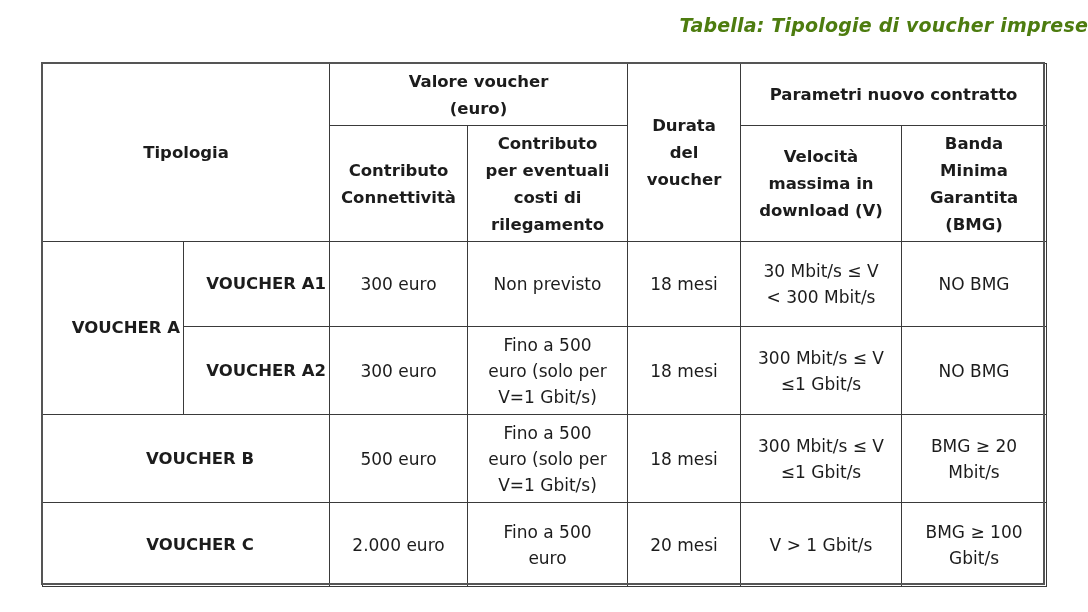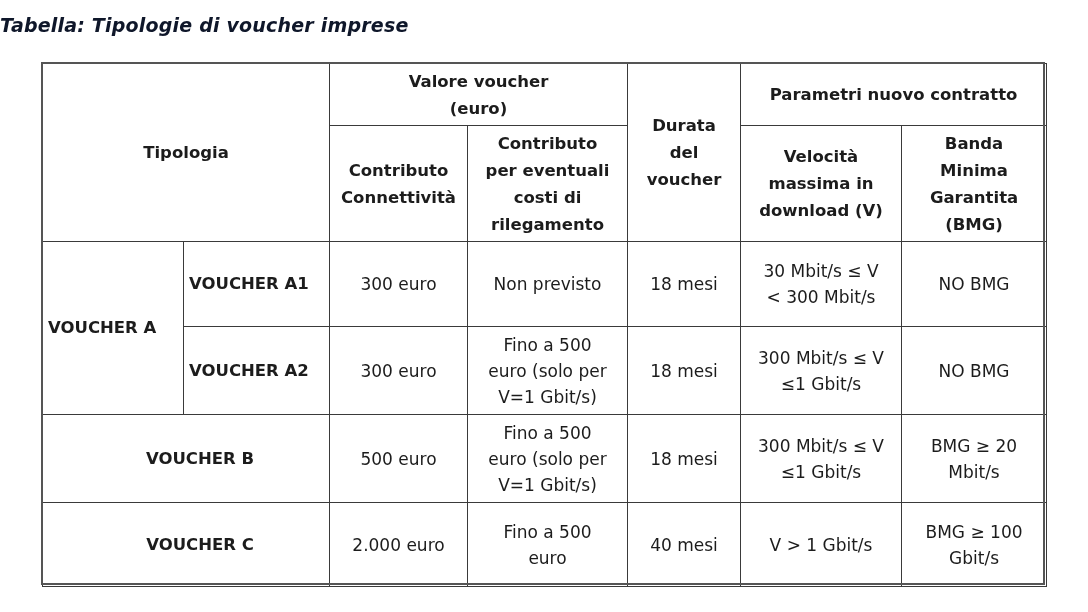--- a/index.html
+++ b/index.html
@@ -13,26 +13,26 @@
       position: relative;
       overflow: hidden;
       font-family: "DejaVu Sans", "Liberation Sans", sans-serif;
       color: #1a1a1a;
     }
     .title {
       position: absolute;
       left: 0;
       top: 14px;
       width: 1088px;
-      text-align: left;
+      text-align: right;
       font-style: italic;
       font-weight: bold;
       font-size: 19px;
       letter-spacing: 0.2px;
-      color: #0f172a;
+      color: #4d7c0f;
     }
     table.vtable {
       position: absolute;
       left: 42px;
       top: 63px;
       border-collapse: collapse;
       table-layout: fixed;
       width: 1004px;
       height: 523px;
     }
@@ -50,21 +50,21 @@
       font-weight: bold;
       font-size: 16.5px;
       line-height: 27px;
     }
     table.vtable td.bold {
       font-weight: bold;
       font-size: 16.5px;
       padding-left: 31px;
     }
     table.vtable td.left {
-      text-align: left;
+      text-align: right;
       padding-left: 5px;
     }
     .outer {
       position: absolute;
       left: 41px;
       top: 62px;
       width: 1004px;
       height: 523px;
       border: 2px solid #555;
       pointer-events: none;
@@ -143,20 +143,20 @@
     <td class="ml">300 Mbit/s ≤ V
 ≤1 Gbit/s</td>
     <td class="ml">BMG ≥ 20
 Mbit/s</td>
   </tr>
   <tr style="height:84px">
     <td colspan="2" class="bold">VOUCHER C</td>
     <td>2.000 euro</td>
     <td class="ml">Fino a 500
 euro</td>
-    <td>40 mesi</td>
+    <td>20 mesi</td>
     <td class="ml">V &gt; 1 Gbit/s</td>
     <td class="ml">BMG ≥ 100
 Gbit/s</td>
   </tr>
 </tbody>
   </table>
 <div class="outer"></div>
 
 </body></html>

